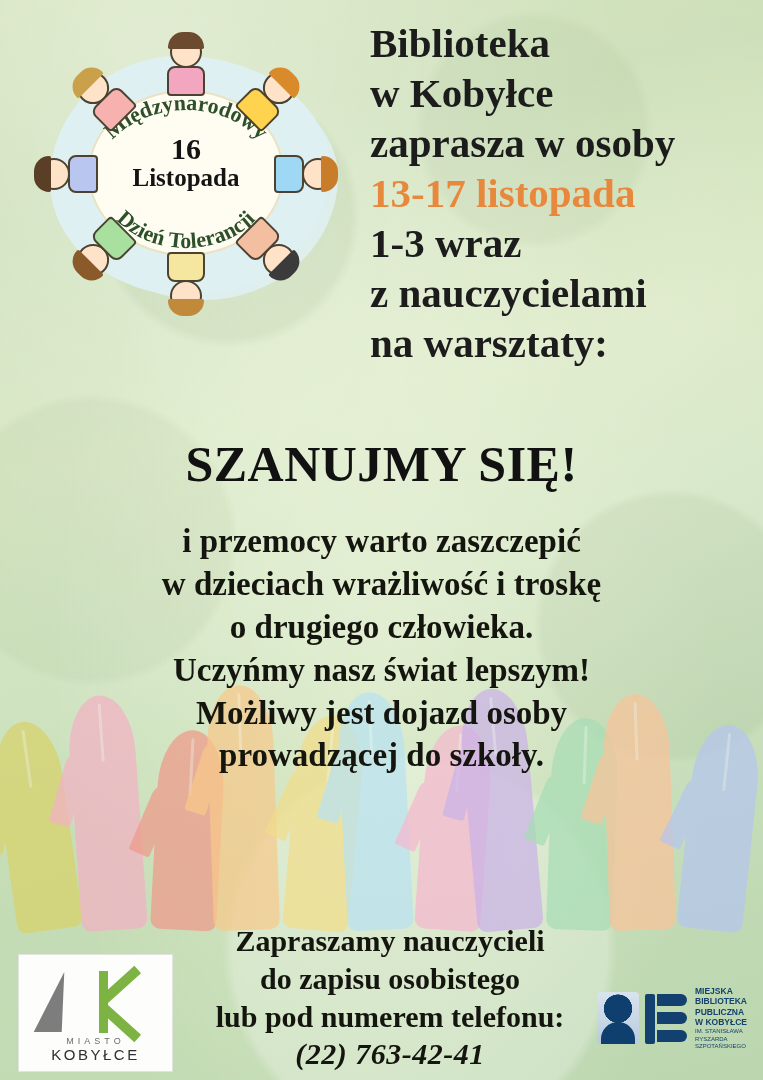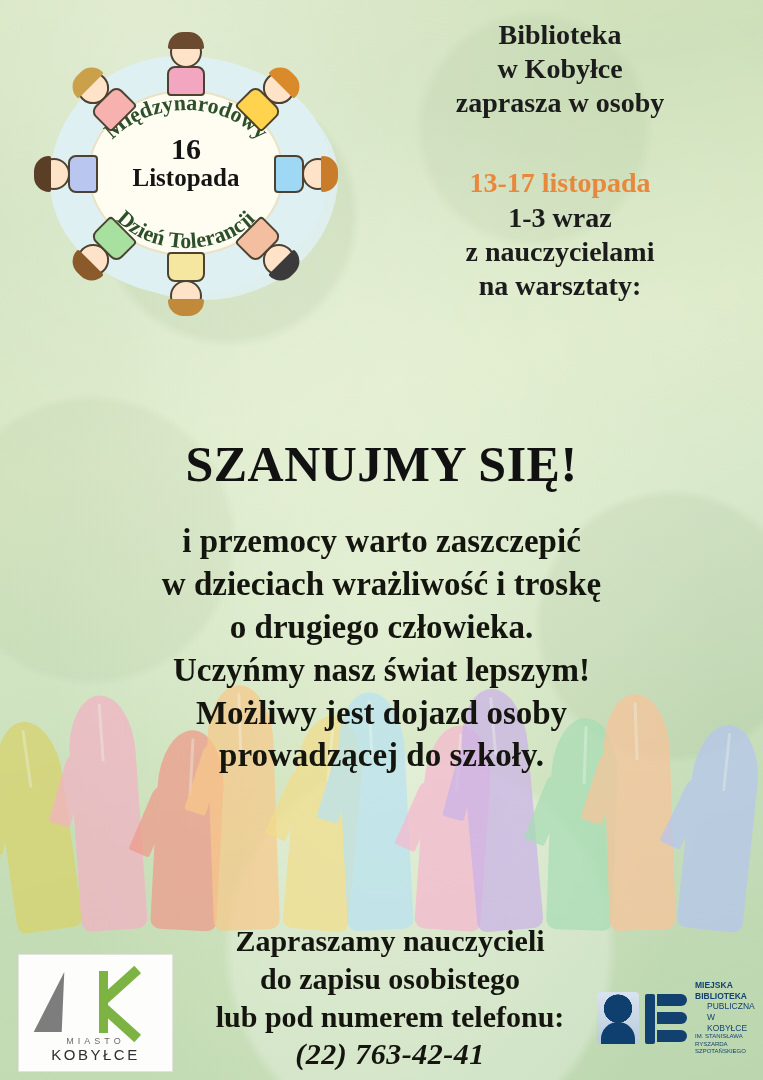--- a/index.html
+++ b/index.html
@@ -67,29 +67,28 @@
     background: rgba(255,255,255,0.35);
     transform: translateX(-50%);
   }
 
   
   .header-block {
     position: absolute;
     top: 18px;
     left: 370px;
     width: 380px;
-    text-align: center;
+    text-align: left;
     font-weight: bold;
-    font-size: 28px;
+    font-size: 41px;
     line-height: 1.22;
     color: #1c1c1c;
   }
   .header-block .dates {
     color: #e8883c;
-    margin-top: 46px;
   }
 
   .headline {
     position: absolute;
     top: 435px;
     left: 0; right: 0;
     text-align: center;
     font-weight: bold;
     font-size: 50px;
     letter-spacing: 0.5px;
@@ -263,21 +262,21 @@
   .logo-library .mark s:nth-child(1) { left: 0; top: 4px; width: 10px; height: 50px; }
   .logo-library .mark s:nth-child(2) { left: 12px; top: 4px; width: 30px; height: 12px; border-radius: 0 8px 8px 0; }
   .logo-library .mark s:nth-child(3) { left: 12px; top: 22px; width: 30px; height: 12px; border-radius: 0 8px 8px 0; }
   .logo-library .mark s:nth-child(4) { left: 12px; top: 40px; width: 30px; height: 12px; border-radius: 0 8px 8px 0; }
   .logo-library .txt {
     font-family: "Liberation Sans", sans-serif;
     color: #13416f;
     line-height: 1.25;
   }
   .logo-library .txt div:nth-child(1) { font-size: 8.5px; font-weight: bold; }
-  .logo-library .txt div:nth-child(2) { font-size: 8.5px; font-weight: normal; margin-left: 12px; }
+  .logo-library .txt div:nth-child(2) { font-size: 8.5px; font-weight: bold; }
   .logo-library .txt div:nth-child(3) { font-size: 6px; }
 </style>
 </head>
 <body>
 
 <div id="poster">
 
   <div class="hands">
       <div class="hand" style="left: 18px; height: 210px; background: rgb(217, 210, 106); transform: rotate(-8deg); transform-origin: center bottom;"></div>
       <div class="hand" style="left: 82px; height: 235px; background: rgb(243, 178, 196); transform: rotate(-4deg); transform-origin: center bottom;"></div>

